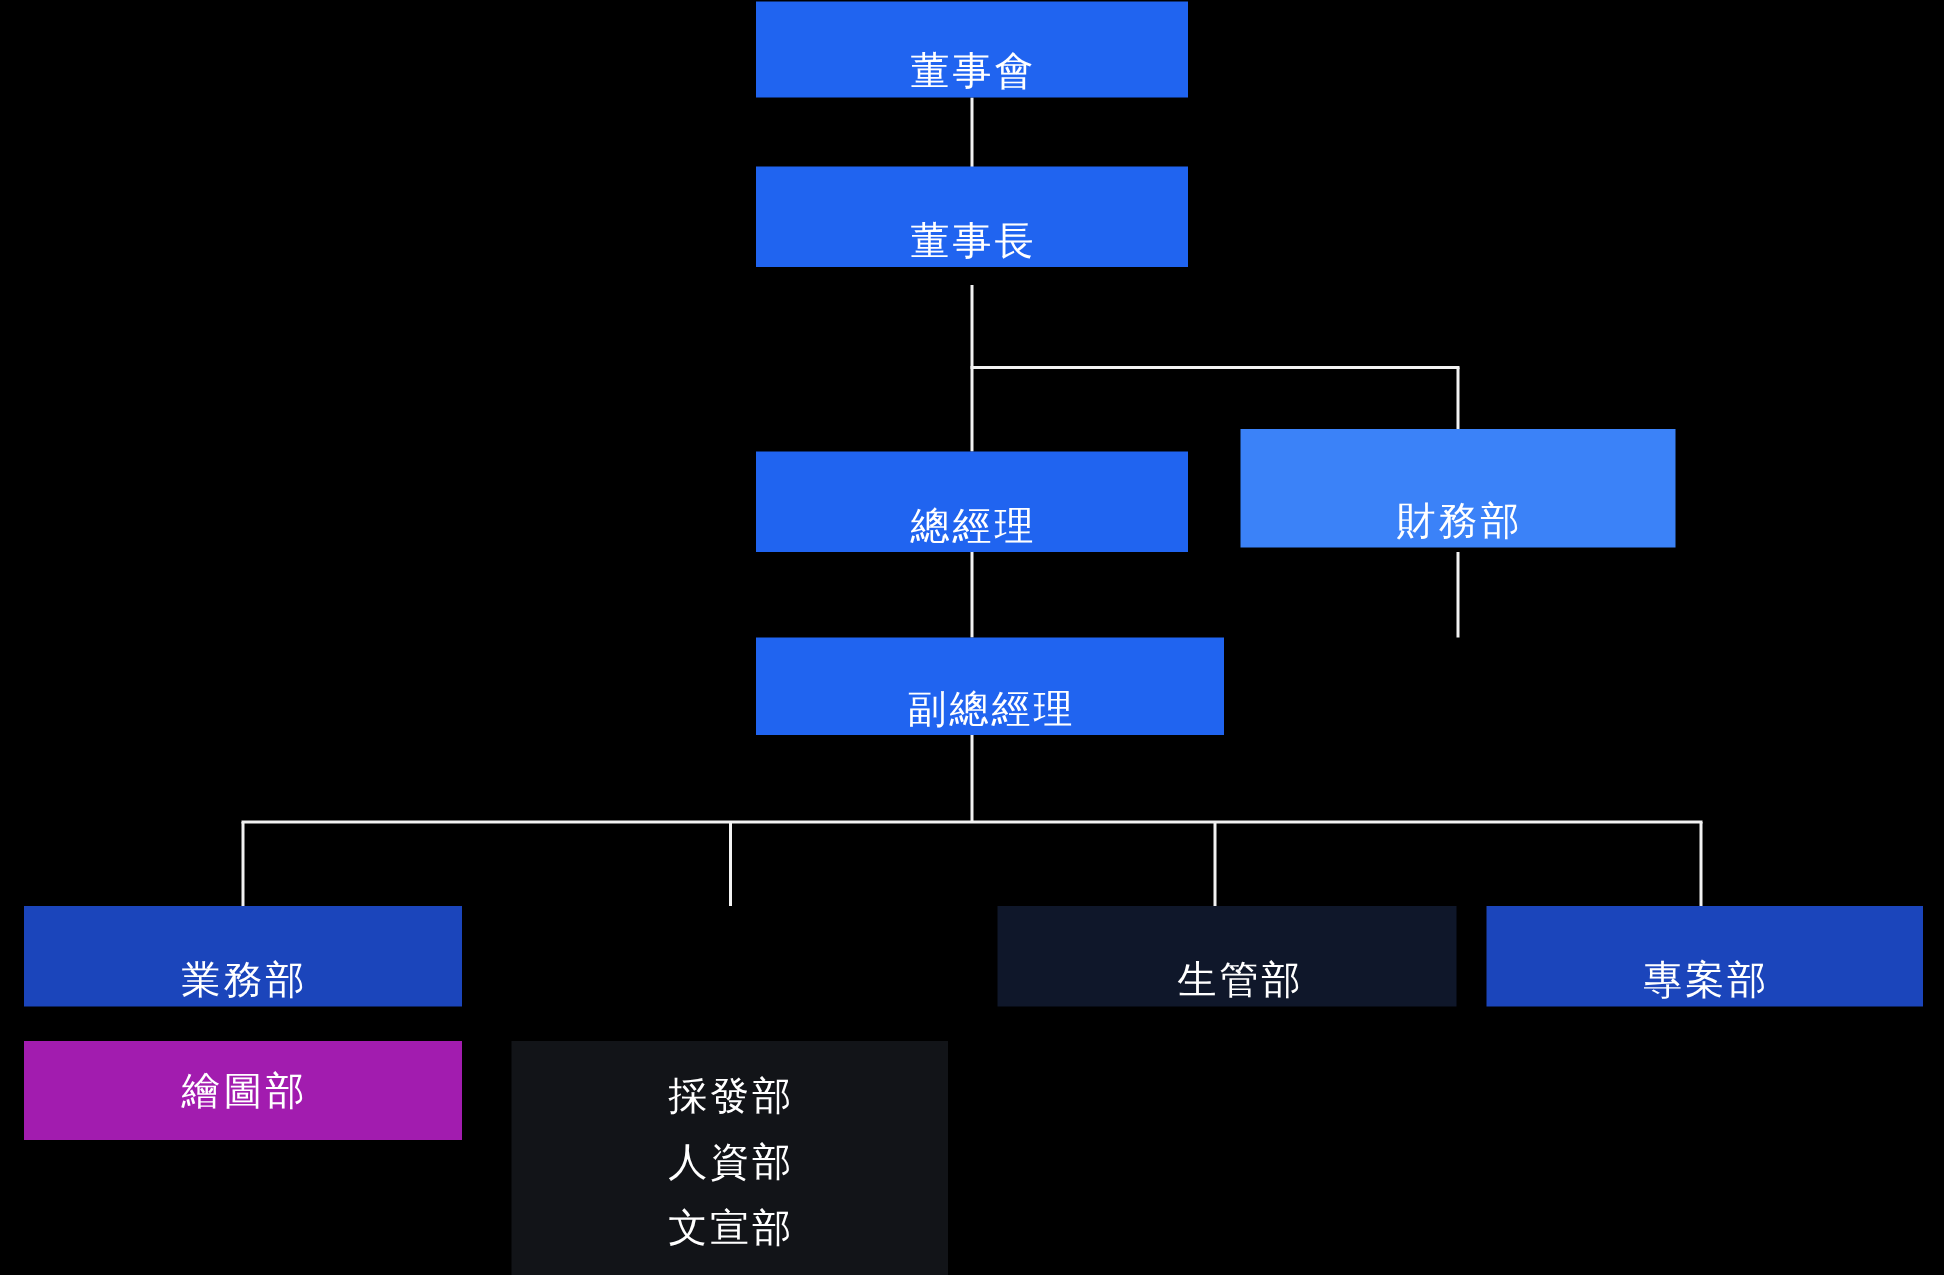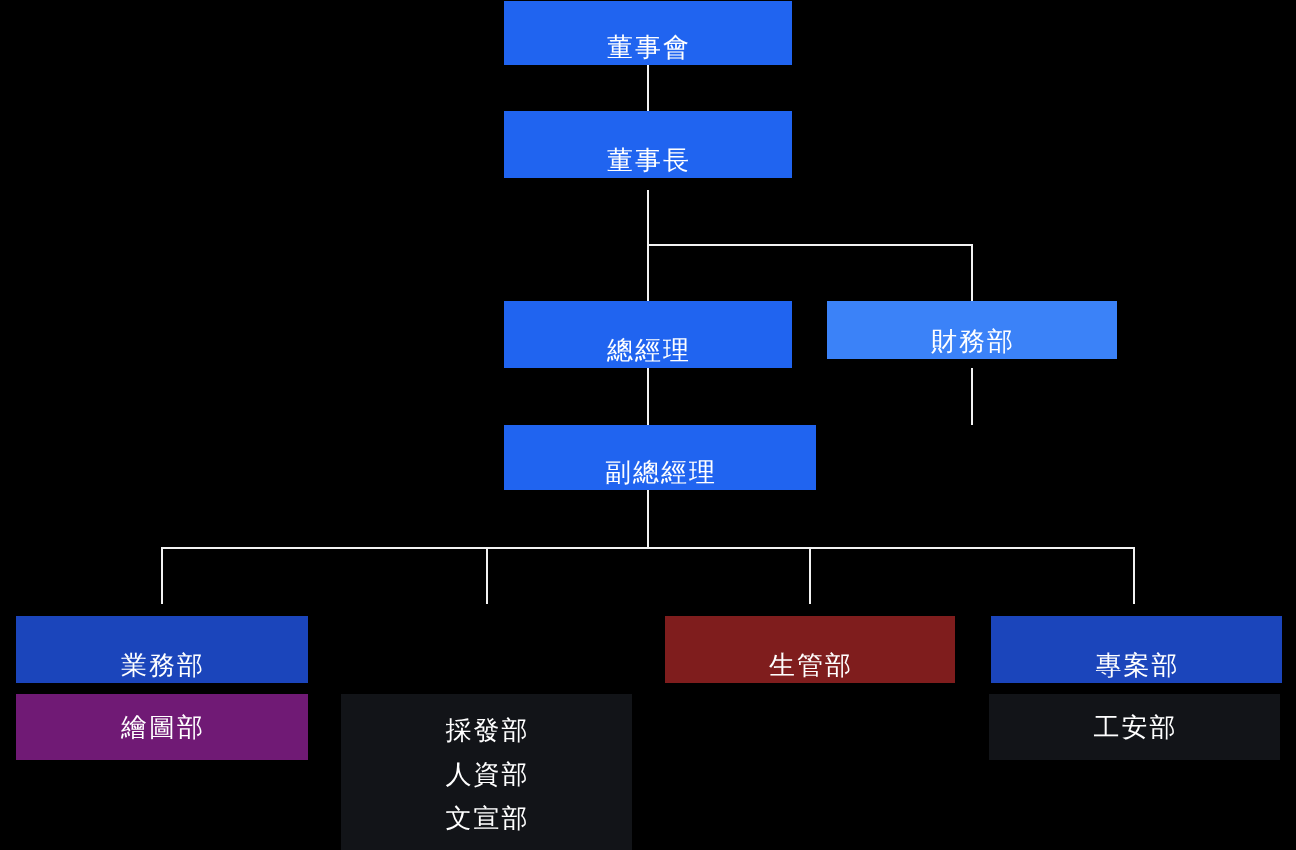--- a/index.html
+++ b/index.html
@@ -24,21 +24,21 @@
     justify-content: center;
     color: #ffffff;
     font-size: 26px;
     font-weight: 500;
     letter-spacing: 2px;
     text-indent: 2px;
     z-index: 2;
   }
   .node.exec   { background: #2064f0; }
   .node.fin    { background: #3b82f8; }
-  .node.dept   { background: #1b45bb; margin-top: 12px; }
+  .node.dept   { background: #1b45bb; }
   .subbox {
     position: absolute;
     display: flex;
     flex-direction: column;
     align-items: center;
     justify-content: center;
     background: #121418;
     color: #ffffff;
     font-size: 26px;
     font-weight: 500;
@@ -82,50 +82,47 @@
   </div>
 
   <div class="node exec" style="left: 504px; top: 111px; width: 288px; height: 67px; background-color: rgb(32, 100, 240);">
     <span>董事長</span>
   </div>
 
   <div class="node exec" style="left: 504px; top: 301px; width: 288px; height: 67px; background-color: rgb(32, 100, 240);">
     <span>總經理</span>
   </div>
 
-  <div class="node fin" style="left: 827px; top: 301px; width: 290px; height: 58px; background-color: rgb(59, 130, 248);">
+  <div class="node fin" style="left: 827px; top: 286px; width: 290px; height: 79px; background-color: rgb(59, 130, 248);">
     <span>財務部</span>
   </div>
 
   <div class="node exec" style="left: 504px; top: 425px; width: 312px; height: 65px; background-color: rgb(32, 100, 240);">
     <span>副總經理</span>
   </div>
 
 
   <div class="node dept" style="left: 16px; top: 604px; width: 292px; height: 67px; background-color: rgb(27, 69, 187);">
     <span>業務部</span>
   </div>
 
 
-  <div class="node dept" style="left: 665px; top: 604px; width: 290px; height: 67px; background-color: #7f1d1d;">
+  <div class="node dept" style="left: 665px; top: 604px; width: 290px; height: 67px; background-color: #0f172a; padding-left: 16px;">
     <span>生管部</span>
   </div>
 
   <div class="node dept" style="left: 991px; top: 604px; width: 291px; height: 67px; background-color: rgb(27, 69, 187);">
     <span>專案部</span>
   </div>
 
-  <div class="subbox" style="left: 16px; top: 694px; width: 292px; height: 66px; background-color: #701a75;">
+  <div class="subbox" style="left: 16px; top: 694px; width: 292px; height: 66px; background-color: #a21caf;">
     <div class="subline">繪圖部</div>
   </div>
 
   <div class="subbox" style="left: 341px; top: 694px; width: 291px; height: 160px; background-color: rgb(18, 20, 24);">
     <div class="subline">採發部</div>
     <div class="subline">人資部</div>
     <div class="subline">文宣部</div>
   </div>
 
 
-  <div class="subbox" style="left: 989px; top: 694px; width: 291px; height: 66px; background-color: rgb(18, 20, 24);">
-    <div class="subline">工安部</div>
-  </div>
 
 </div>
 
 </body></html>

